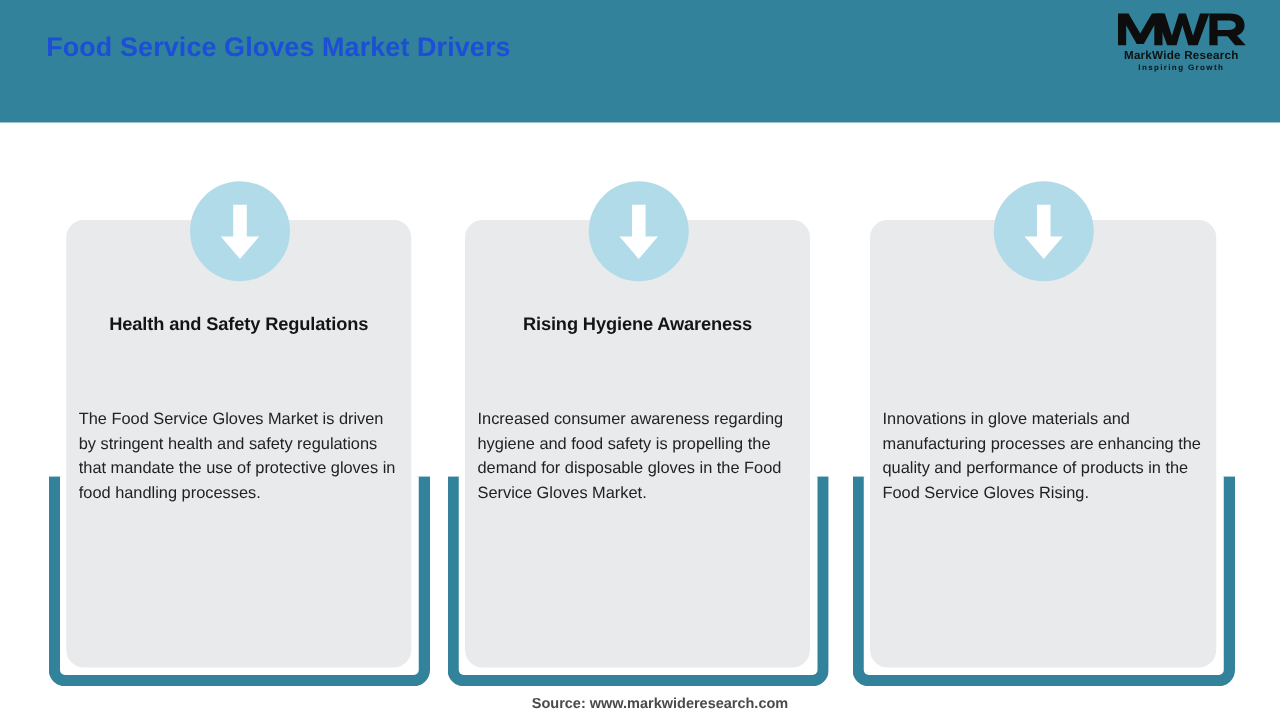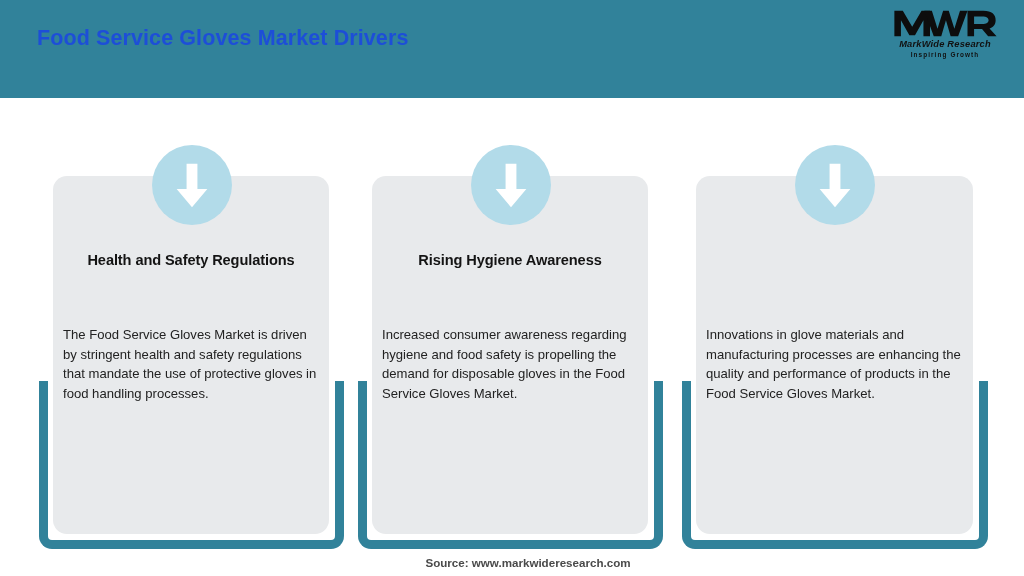--- a/index.html
+++ b/index.html
@@ -56,21 +56,20 @@
     height: 30px;
   }
   .logo-name {
     display: block;
     font-size: 9.3px;
     font-weight: bold;
     color: #111111;
     letter-spacing: 0.2px;
     line-height: 11px;
     margin-top: 1px;
-    font-style: italic;
   }
   .logo-tag {
     display: block;
     font-size: 6.4px;
     font-weight: bold;
     color: #111111;
     letter-spacing: 1.1px;
     line-height: 9px;
   }
 
@@ -231,20 +230,20 @@
     </div>
 
     <div class="card-group g2">
       <div class="frame"></div>
       <div class="panel"></div>
       <div class="icon-circle">
         <svg viewBox="0 0 44 52" width="40" height="47" aria-hidden="true">
           <path d="M16 2 L28 2 L28 30 L39 30 L22 50 L5 30 L16 30 Z" fill="#ffffff"></path>
         </svg>
       </div>
-      <div class="card-body">Innovations in glove materials and manufacturing processes are enhancing the quality and performance of products in the Food Service Gloves Market.</div>
+      <div class="card-body">Innovations in glove materials and manufacturing processes are enhancing the quality and performance of products in the Food Service Gloves Rising.</div>
     </div>
 
   </div>
 
   <div class="source">Source: www.markwideresearch.com</div>
 
 </div>
 
 </body></html>

